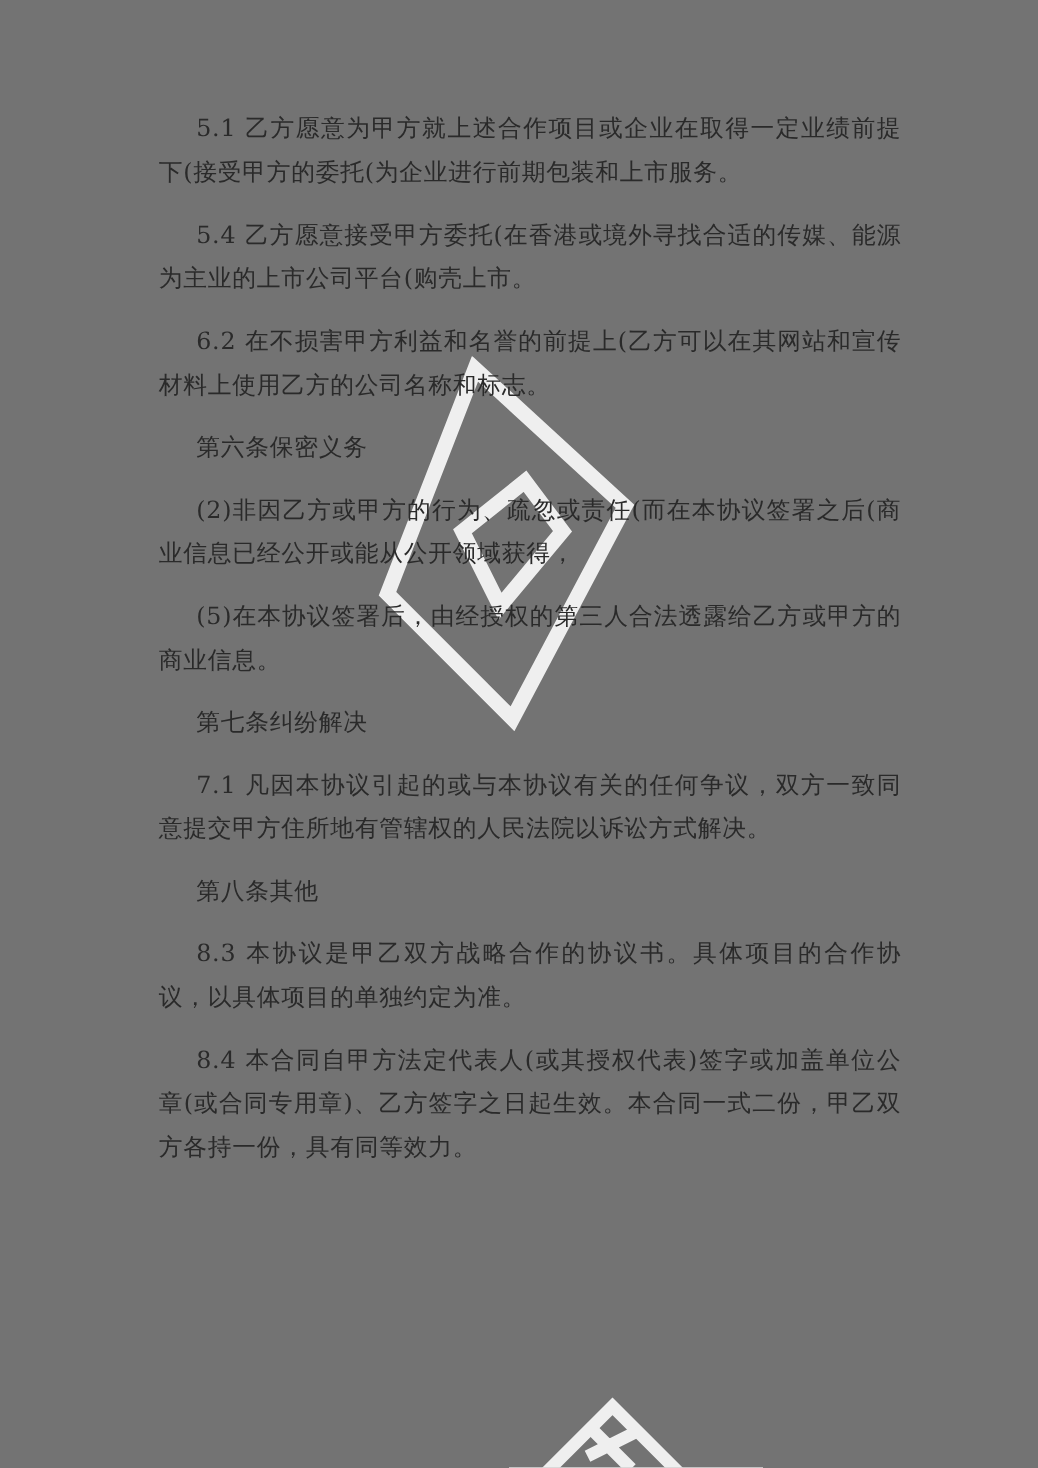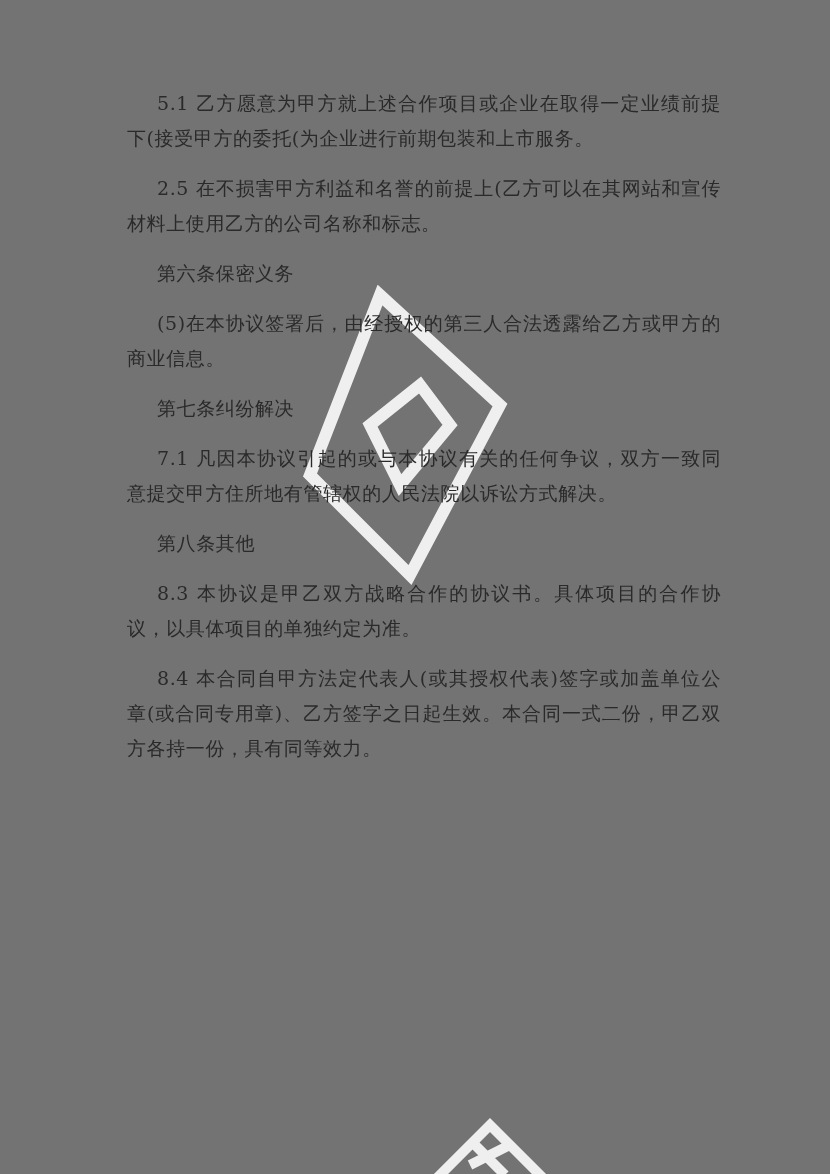--- a/index.html
+++ b/index.html
@@ -39,22 +39,24 @@
 
   <svg class="watermark" style="left:420px; top:1115px;" width="140" height="70" viewBox="0 0 140 70">
     <g fill="none" stroke="#efefef" stroke-width="10">
       <path d="M10 70 L70 10 L130 70"></path>
       <path d="M50 50 L90 30 M55 30 L85 60"></path>
     </g>
   </svg>
 
   <div class="content">
     <p class="para">5.1 乙方愿意为甲方就上述合作项目或企业在取得一定业绩前提下(接受甲方的委托(为企业进行前期包装和上市服务。</p>
-    <p class="para">2.5 在不损害甲方利益和名誉的前提上(乙方可以在其网站和宣传材料上使用乙方的公司名称和标志。</p>
+    <p class="para">5.4 乙方愿意接受甲方委托(在香港或境外寻找合适的传媒、能源为主业的上市公司平台(购壳上市。</p>
+    <p class="para">6.2 在不损害甲方利益和名誉的前提上(乙方可以在其网站和宣传材料上使用乙方的公司名称和标志。</p>
     <p class="heading">第六条保密义务</p>
+    <p class="para">(2)非因乙方或甲方的行为、疏忽或责任(而在本协议签署之后(商业信息已经公开或能从公开领域获得，</p>
     <p class="para">(5)在本协议签署后，由经授权的第三人合法透露给乙方或甲方的商业信息。</p>
     <p class="heading">第七条纠纷解决</p>
     <p class="para">7.1 凡因本协议引起的或与本协议有关的任何争议，双方一致同意提交甲方住所地有管辖权的人民法院以诉讼方式解决。</p>
     <p class="heading">第八条其他</p>
     <p class="para">8.3 本协议是甲乙双方战略合作的协议书。具体项目的合作协议，以具体项目的单独约定为准。</p>
     <p class="para">8.4 本合同自甲方法定代表人(或其授权代表)签字或加盖单位公章(或合同专用章)、乙方签字之日起生效。本合同一式二份，甲乙双方各持一份，具有同等效力。</p>
   </div>
 </div>
 
 </body></html>

